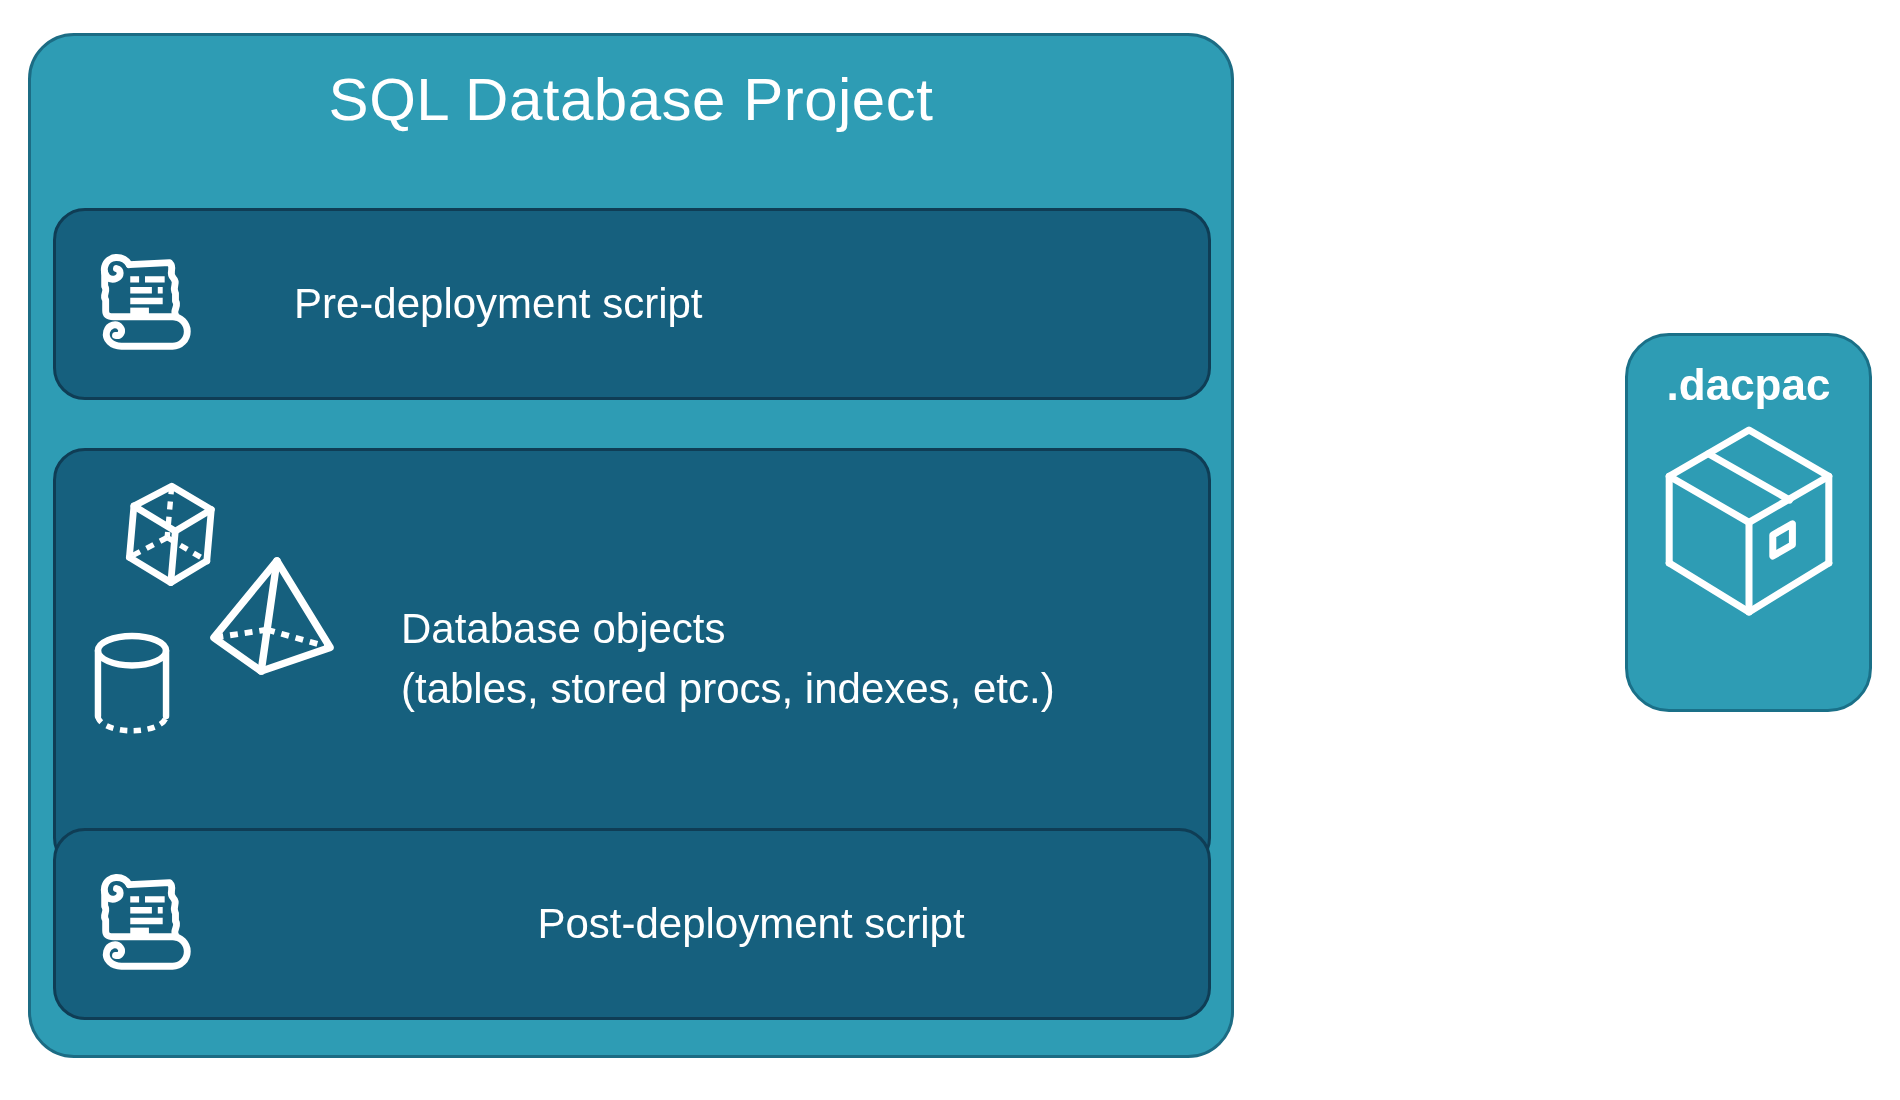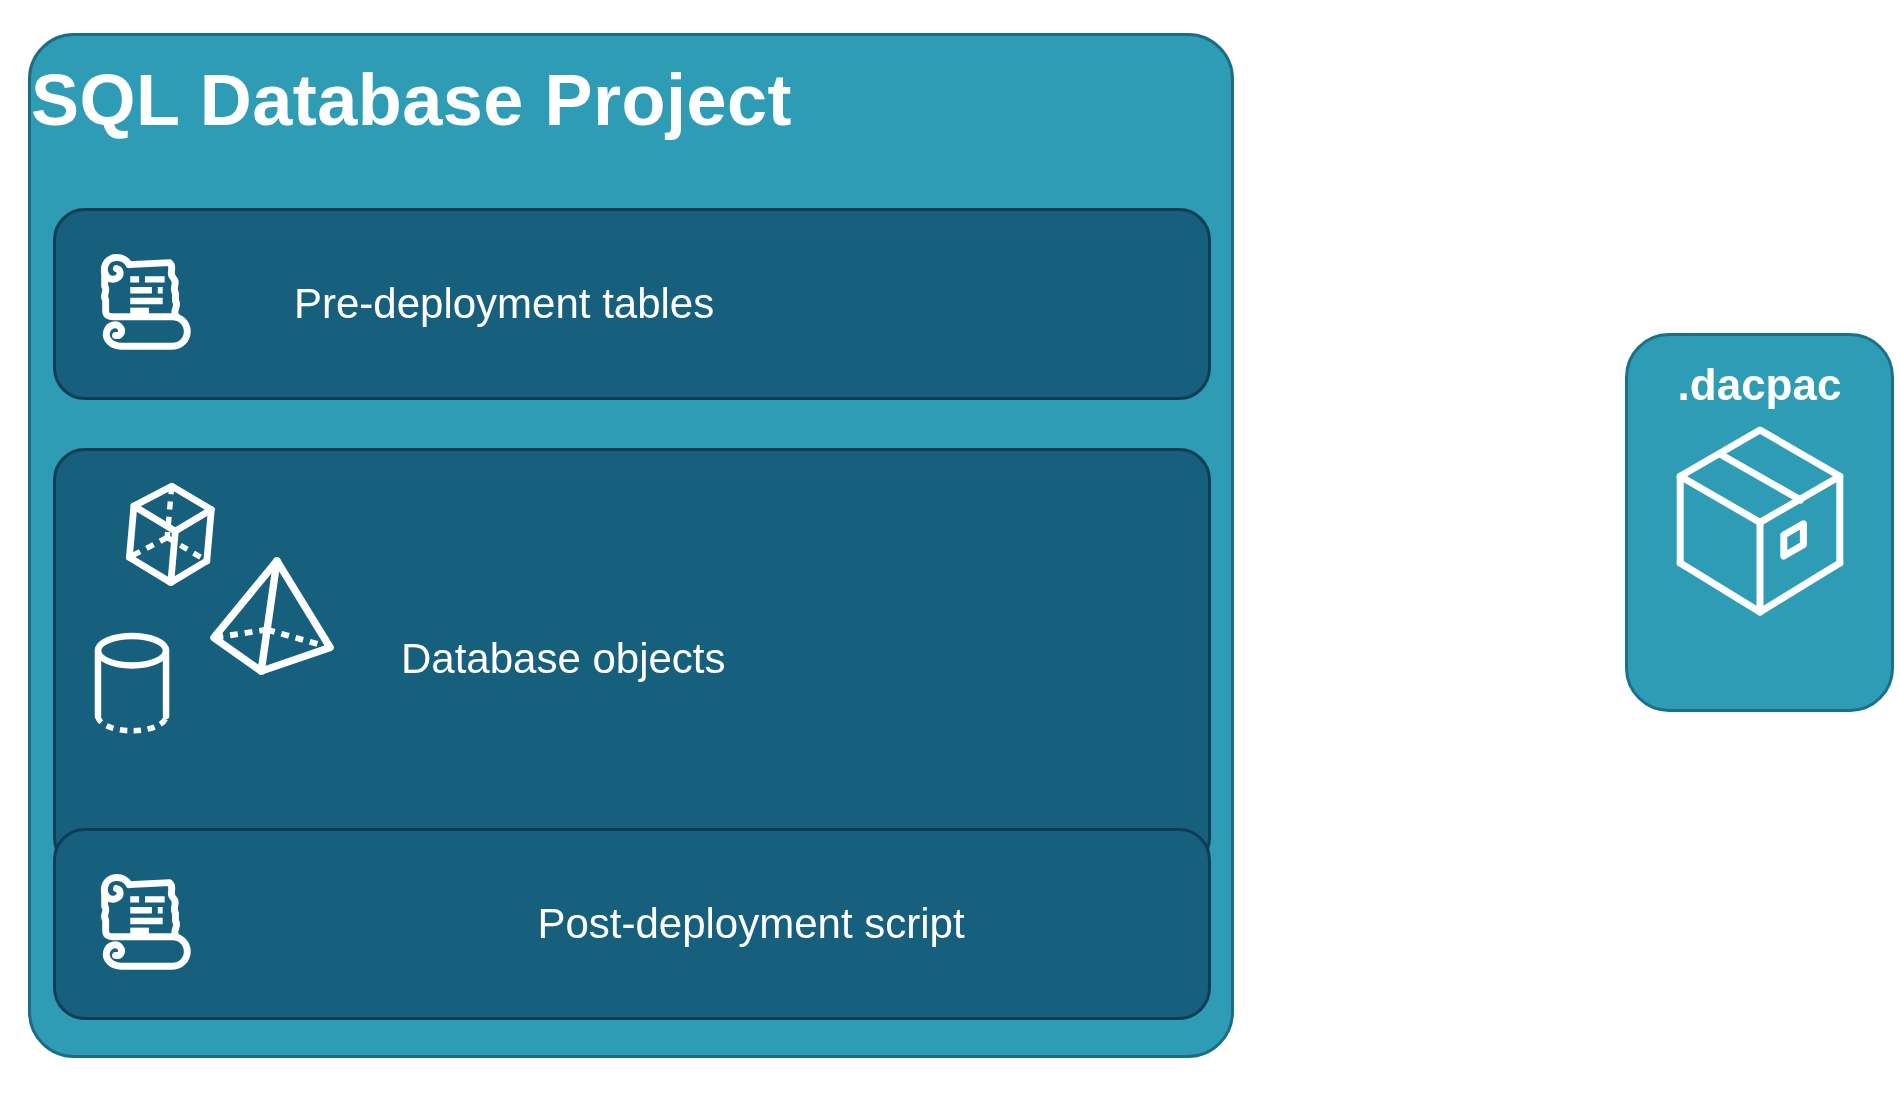--- a/index.html
+++ b/index.html
@@ -16,21 +16,21 @@
 
   .canvas{position:absolute;left:0;top:0;width:1900px;height:1100px;background:#fff;}
 
   
   .project{
     position:absolute;left:28px;top:33px;width:1206px;height:1025px;
     background:var(--teal);border:3px solid var(--teal-border);border-radius:46px;
   }
   .project-title{
     position:absolute;left:0;right:0;top:28px;height:72px;line-height:72px;
-    text-align:left;color:var(--white);font-size:72px;font-weight:700;letter-spacing:0.5px;
+    text-align:center;color:var(--white);font-size:60px;font-weight:400;letter-spacing:0.5px;
   }
 
   
   .inner-box{
     position:absolute;left:22px;width:1158px;
     background:var(--dark);border:3px solid var(--dark-border);border-radius:32px;
     display:flex;align-items:center;color:var(--white);
   }
   .box-pre{top:172px;height:192px;padding-left:238px;}
   .box-objects{top:412px;height:422px;padding-left:345px;flex-direction:column;align-items:flex-start;justify-content:center;}
@@ -48,21 +48,21 @@
   .build-arrow{position:absolute;left:1266px;top:453px;width:328px;height:172px;}
   .build-arrow svg{position:absolute;left:0;top:0;width:100%;height:100%;}
   .arrow-label{
     position:absolute;left:2px;top:37px;width:210px;height:98px;padding-left:28px;
     display:flex;align-items:center;justify-content:center;
     color:var(--white);font-size:58px;font-weight:700;
   }
 
   
   .dacpac{
-    position:absolute;left:1625px;top:333px;width:269px;height:379px;
+    position:absolute;left:1625px;top:333px;width:247px;height:379px;
     background:var(--teal);border:3px solid var(--arrow-border);border-radius:44px;
     text-align:center;
   }
   .dacpac-label{margin-top:24px;color:var(--white);font-size:44px;font-weight:700;}
   .icon-package{display:block;margin:6px auto 0;width:182px;height:210px;}
 
   .svg-defs{position:absolute;width:0;height:0;overflow:hidden;}
 </style>
 </head>
 <body>
@@ -85,21 +85,21 @@
 
 <div class="canvas">
 
   <div class="project">
     <div class="project-title">SQL Database Project</div>
 
     <div class="inner-box box-pre">
       <svg class="icon-scroll" viewBox="0 0 120 120">
           <use href="#scrollIcon"></use>
         </svg>
-      <div class="box-label">Pre-deployment tables</div>
+      <div class="box-label">Pre-deployment script</div>
     </div>
 
     <div class="inner-box box-objects">
       <svg class="icon-cube" viewBox="0 0 130 130" fill="none" stroke="#FFFFFF" stroke-width="7.5" stroke-linecap="round" stroke-linejoin="round">
         <path d="M68 8 L112 34 L72 58 L26 30 Z"></path>
         <path d="M26 30 L21 87 M72 58 L67 115 M112 34 L107 91"></path>
         <path d="M21 87 L67 115 L107 91"></path>
         <g stroke-width="6" stroke-dasharray="9 8" stroke-linecap="butt">
           <path d="M68 8 L63 65"></path>
           <path d="M63 65 L21 87"></path>
@@ -114,20 +114,21 @@
           <path d="M64 80 L10 88"></path>
           <path d="M64 80 L128 98"></path>
         </g>
       </svg>
       <svg class="icon-cylinder" viewBox="0 0 100 120" fill="none" stroke="#FFFFFF" stroke-width="7" stroke-linecap="round" stroke-linejoin="round">
         <ellipse cx="50" cy="26" rx="37" ry="16"></ellipse>
         <path d="M13 26 L13 97 M87 26 L87 97"></path>
         <path d="M13 97 A37 16 0 0 0 87 97" stroke-width="6" stroke-dasharray="8 7" stroke-linecap="butt"></path>
       </svg>
       <div class="box-label-line">Database objects</div>
+      <div class="box-label-line">(tables, stored procs, indexes, etc.)</div>
     </div>
 
     <div class="inner-box box-post">
       <svg class="icon-scroll" viewBox="0 0 120 120">
           <use href="#scrollIcon"></use>
         </svg>
       <div class="box-label">Post-deployment script</div>
     </div>
   </div>
 

